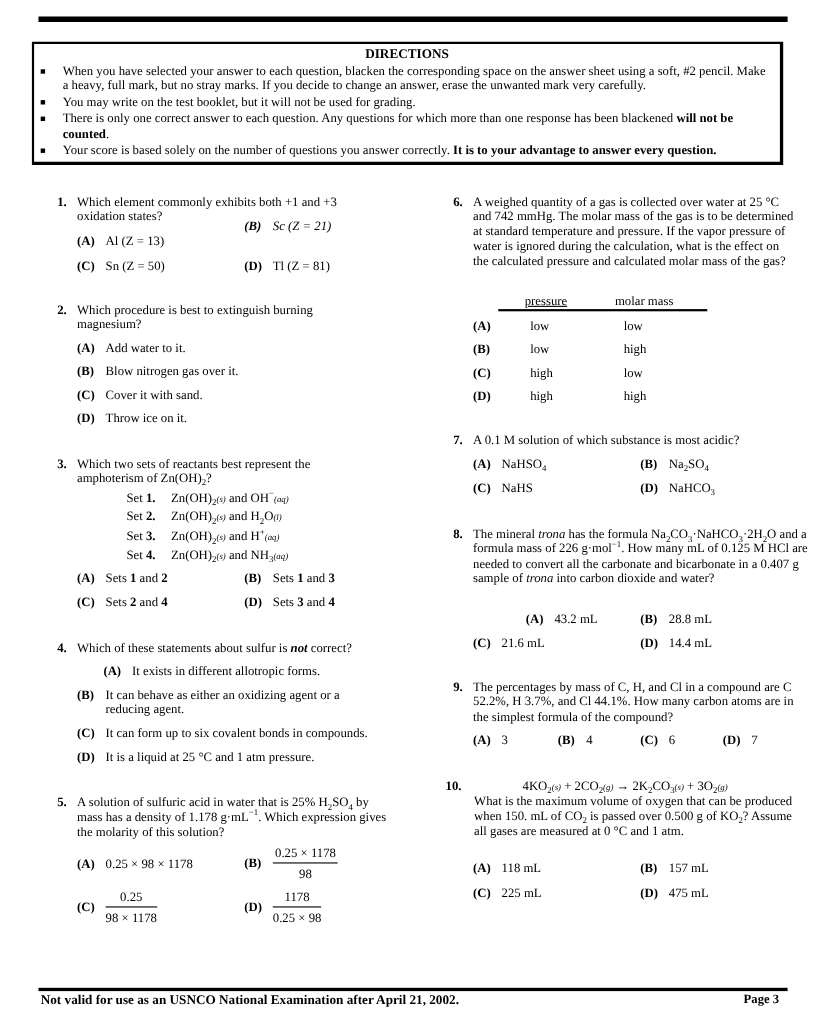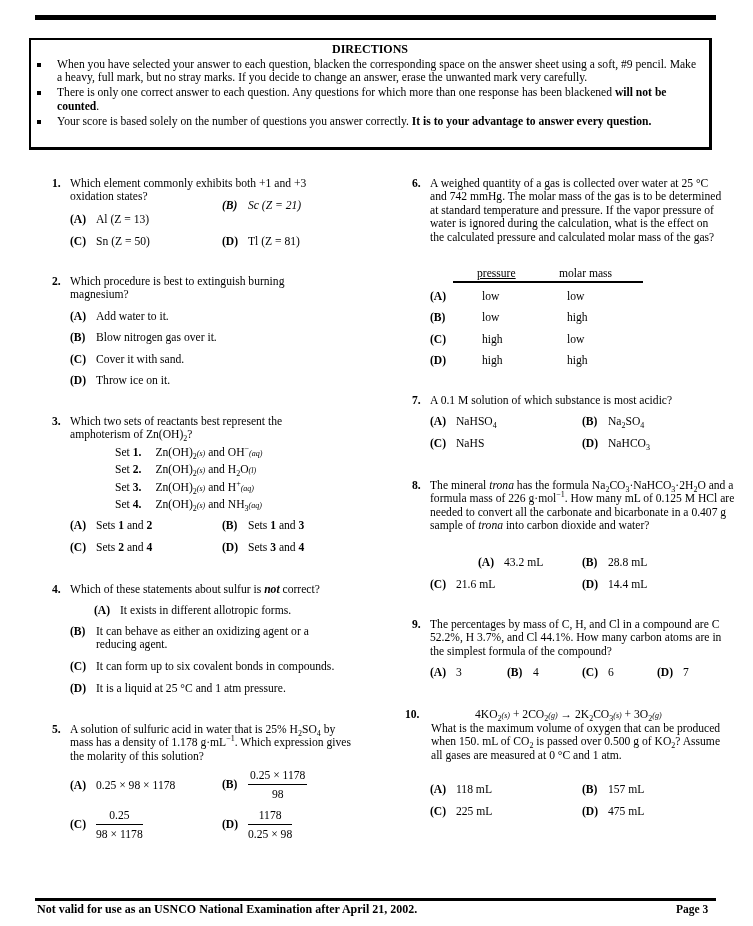--- a/index.html
+++ b/index.html
@@ -29,22 +29,22 @@
   .footer-right { left:676px; top:903px; font-weight:bold; font-size:11.5px; }
 </style>
 </head>
 <body>
 
 <div class="abs topbar"></div>
 
 <div class="abs dir-box">
   <div class="dir-title">DIRECTIONS</div>
   <ul class="dir-list">
-    <li><span class="bullet"></span><span>When you have selected your answer to each question, blacken the corresponding space on the answer sheet using a soft, #9 pencil. Make a heavy, full mark, but no stray marks. If you decide to change an answer, erase the unwanted mark very carefully.</span></li>
-    <li><span class="bullet"></span></li>
+    <li><span class="bullet"></span><span>When you have selected your answer to each question, blacken the corresponding space on the answer sheet using a soft, #2 pencil. Make a heavy, full mark, but no stray marks. If you decide to change an answer, erase the unwanted mark very carefully.</span></li>
+    <li><span class="bullet"></span><span>You may write on the test booklet, but it will not be used for grading.</span></li>
     <li><span class="bullet"></span><span>There is only one correct answer to each question. Any questions for which more than one response has been blackened </span><b>will not be counted</b><span>.</span></li>
     <li><span class="bullet"></span><span>Your score is based solely on the number of questions you answer correctly. </span><b>It is to your advantage to answer every question.</b></li>
   </ul>
 </div>
 
 <div class="q" style="left:52px;top:177px;width:290px;">
   <span class="qnum">1.</span>
   <span class="qtext" style="width:260px;">Which element commonly exhibits both +1 and +3 oxidation states?</span>
   <div class="opt" style="left:18px;top:36px;"><span class="lbl">(A)</span><span>Al (Z = 13)</span></div>
   <div class="opt" style="left:170px;top:22px;font-style:italic;"><span class="lbl">(B)</span><span>Sc (Z = 21)</span></div>

